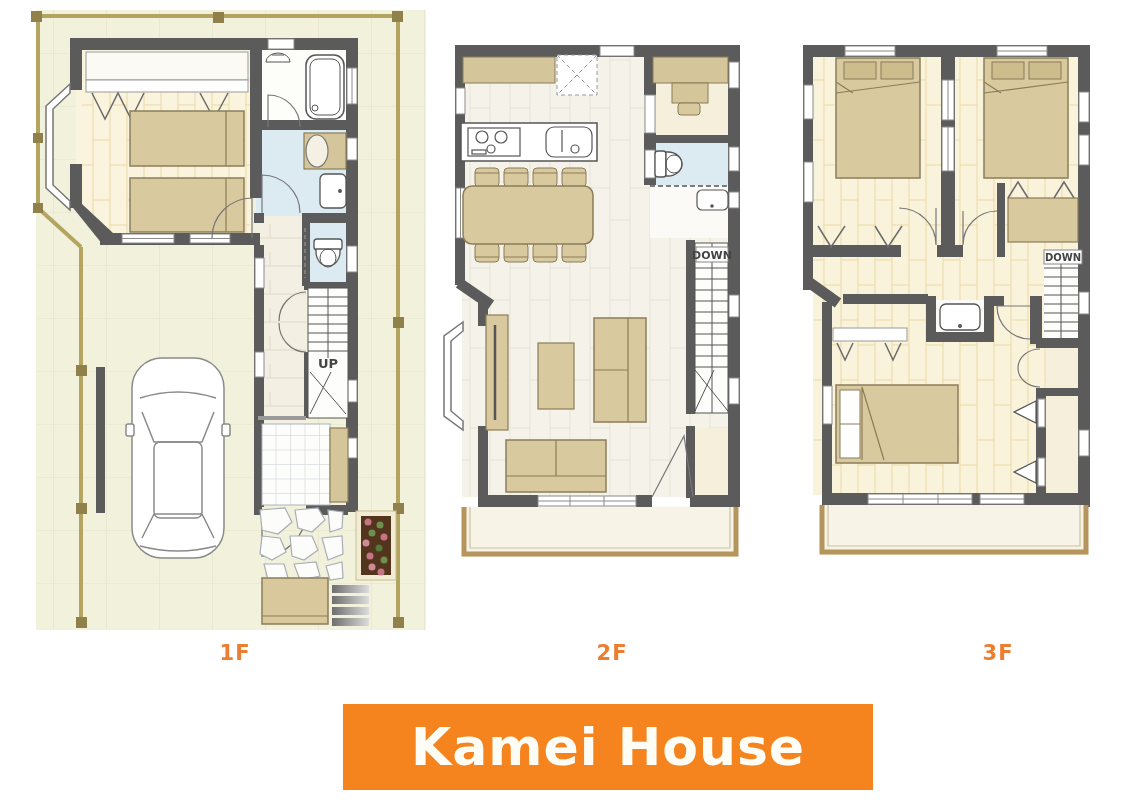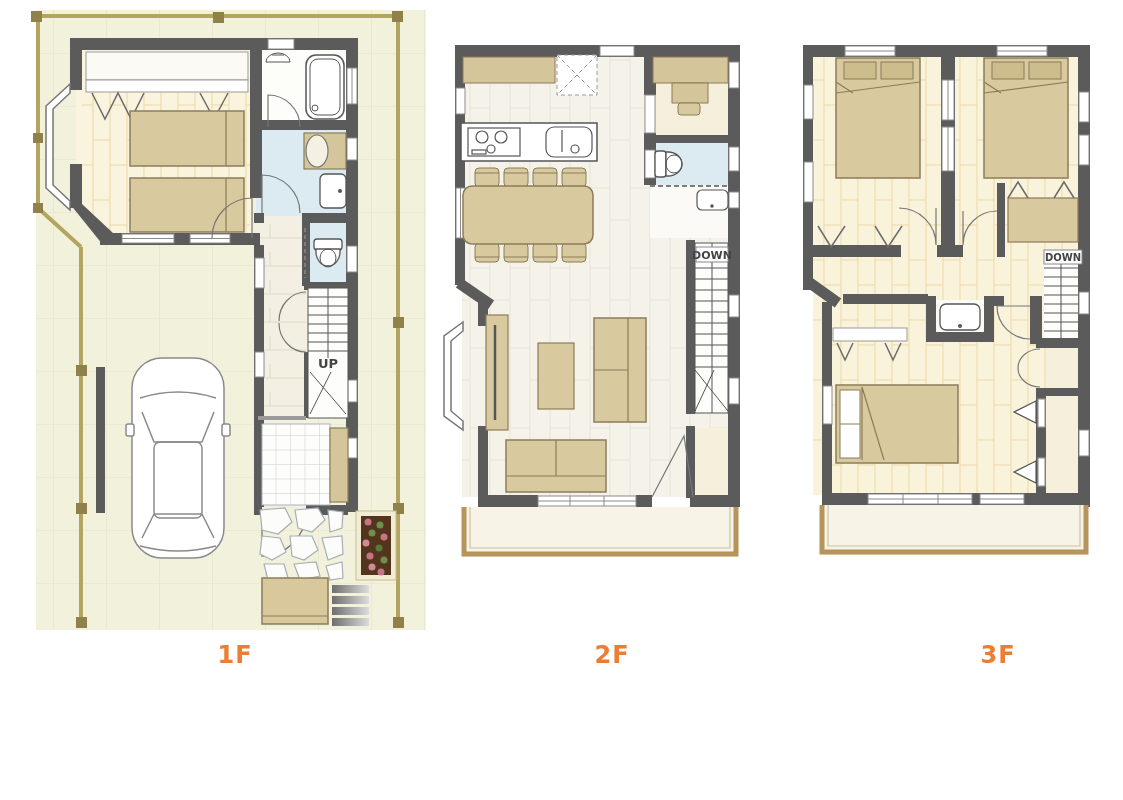--- a/index.html
+++ b/index.html
@@ -1,20 +1,20 @@
 <!DOCTYPE html>
 <html><head>
 <meta charset="utf-8">
 <style>
   html,body{margin:0;padding:0;background:#ffffff;width:1123px;height:800px;overflow:hidden;
     font-family:"DejaVu Sans","Liberation Sans",sans-serif;}
   #stage{position:relative;width:1123px;height:800px;background:#fff;}
   #plans{position:absolute;left:0;top:0;}
   .floor-label{position:absolute;top:641px;width:80px;text-align:center;
-    font-size:24px;font-weight:bold;color:#ED7D31;letter-spacing:1px;}
+    font-size:21px;font-weight:bold;color:#ED7D31;letter-spacing:1px;}
   #label-1f{left:195px;} #label-2f{left:572px;text-align:center;} #label-3f{left:958px;}
   #banner{position:absolute;left:343px;top:704px;width:530px;height:86px;background:#F5841F;
     display:flex;align-items:center;justify-content:center;}
   #banner .t{color:#FDFDF6;font-size:52px;font-weight:bold;letter-spacing:1px;}
   svg text{font-family:"DejaVu Sans","Liberation Sans",sans-serif;}
 </style>
 </head>
 <body>
 
 <div id="stage">
@@ -514,14 +514,17 @@
     <path d="M822,505 V552 H1086 V505" fill="none" stroke="#B5955C" stroke-width="5"></path>
     <path d="M828,505 V546 H1080 V505" fill="none" stroke="#CCC3A4" stroke-width="1.2"></path>
   </g>
 </g>
 </svg>
 
 <div class="floor-label" id="label-1f">1F</div>
 <div class="floor-label" id="label-2f">2F</div>
 <div class="floor-label" id="label-3f">3F</div>
 
-
+<div id="banner">
+  <span class="t">Kamei House</span>
 </div>
 
+</div>
+
 </body></html>

